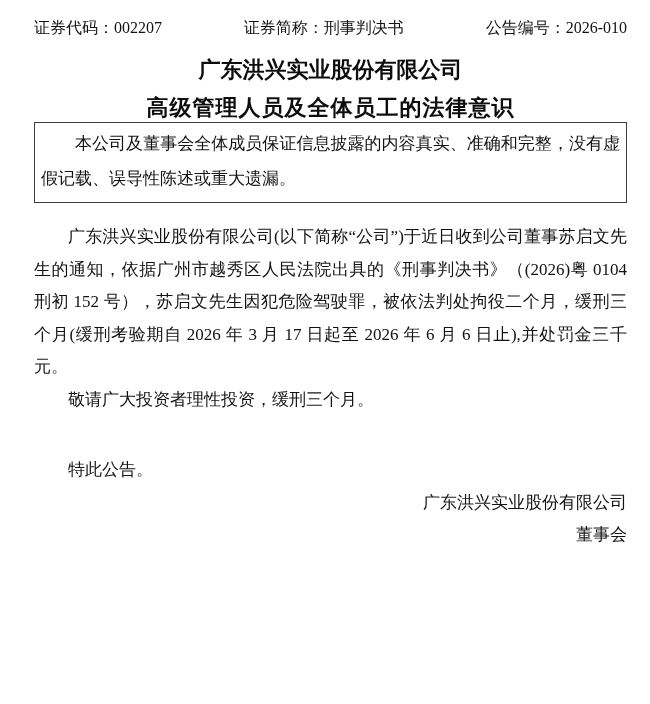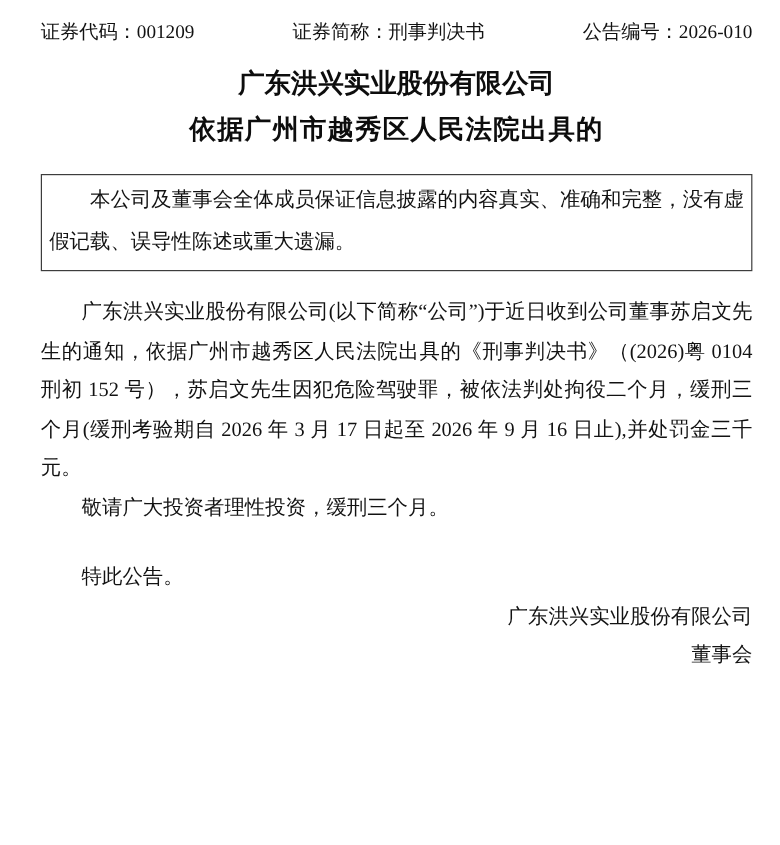--- a/index.html
+++ b/index.html
@@ -33,66 +33,65 @@
     text-align: center;
     font-family: "Liberation Sans", "DejaVu Sans", sans-serif;
     font-weight: bold;
     font-size: 22px;
     line-height: 28px;
     color: #0d0d0d;
   }
   .doc-title    { margin-top: 17px; }
   .doc-subtitle { margin-top: 10px; letter-spacing: 1px; }
   .disclaimer-box {
-    margin-top: 23px;
     border: 1px solid #3d3d3d;
     padding: 3px 6px 6px 6px;
   }
   .disclaimer-box p {
     margin: 0;
     font-size: 17px;
     line-height: 35px;
     text-indent: 2em;
     text-align: justify;
   }
   .body-text { margin-top: 18px; }
   .body-text p {
     margin: 0;
     font-size: 17px;
     line-height: 32.5px;
     text-indent: 2em;
     text-align: justify;
   }
-  .body-text p.closing { margin-top: 26px; }
+  .body-text p.closing { margin-top: 38px; }
   .signature {
     text-align: right;
     font-size: 17px;
     line-height: 32px;
   }
 </style>
 </head>
 <body>
 
 <div class="page">
 
   <div class="doc-header">
-    <span>证券代码：001209</span>
+    <span>证券代码：002207</span>
     <span>证券简称：刑事判决书</span>
     <span>公告编号：2026-010</span>
   </div>
 
   <h1 class="doc-title">广东洪兴实业股份有限公司</h1>
-  <h2 class="doc-subtitle">依据广州市越秀区人民法院出具的</h2>
+  <h2 class="doc-subtitle">高级管理人员及全体员工的法律意识</h2>
 
   <div class="disclaimer-box">
     <p>本公司及董事会全体成员保证信息披露的内容真实、准确和完整，没有虚假记载、误导性陈述或重大遗漏。</p>
   </div>
 
   <div class="body-text">
-    <p>广东洪兴实业股份有限公司(以下简称“公司”)于近日收到公司董事苏启文先生的通知，依据广州市越秀区人民法院出具的《刑事判决书》（(2026)粤 0104 刑初 152 号），苏启文先生因犯危险驾驶罪，被依法判处拘役二个月，缓刑三个月(缓刑考验期自 2026 年 3 月 17 日起至 2026 年 9 月 16 日止),并处罚金三千元。</p>
+    <p>广东洪兴实业股份有限公司(以下简称“公司”)于近日收到公司董事苏启文先生的通知，依据广州市越秀区人民法院出具的《刑事判决书》（(2026)粤 0104 刑初 152 号），苏启文先生因犯危险驾驶罪，被依法判处拘役二个月，缓刑三个月(缓刑考验期自 2026 年 3 月 17 日起至 2026 年 6 月 6 日止),并处罚金三千元。</p>
     <p>敬请广大投资者理性投资，缓刑三个月。</p>
     <p class="closing">特此公告。</p>
   </div>
 
   <div class="signature">
     <div>广东洪兴实业股份有限公司</div>
     <div>董事会</div>
 
   </div>
 

